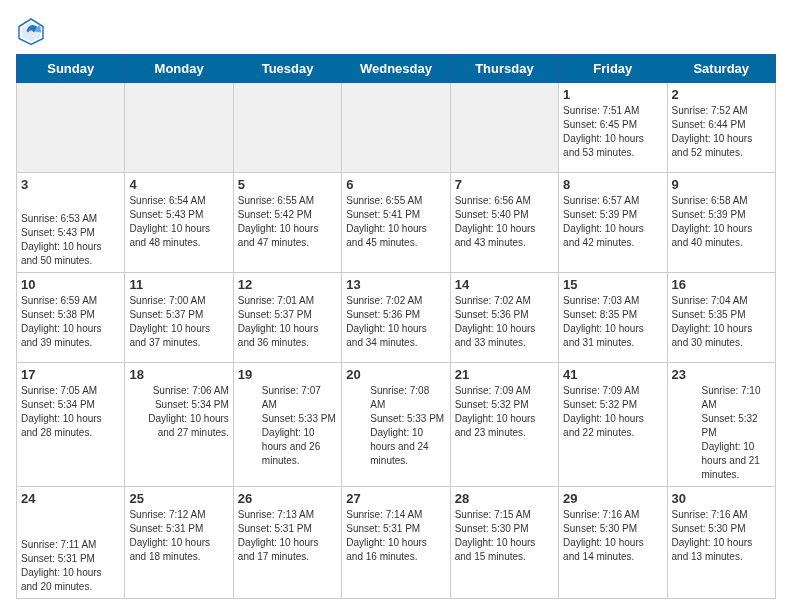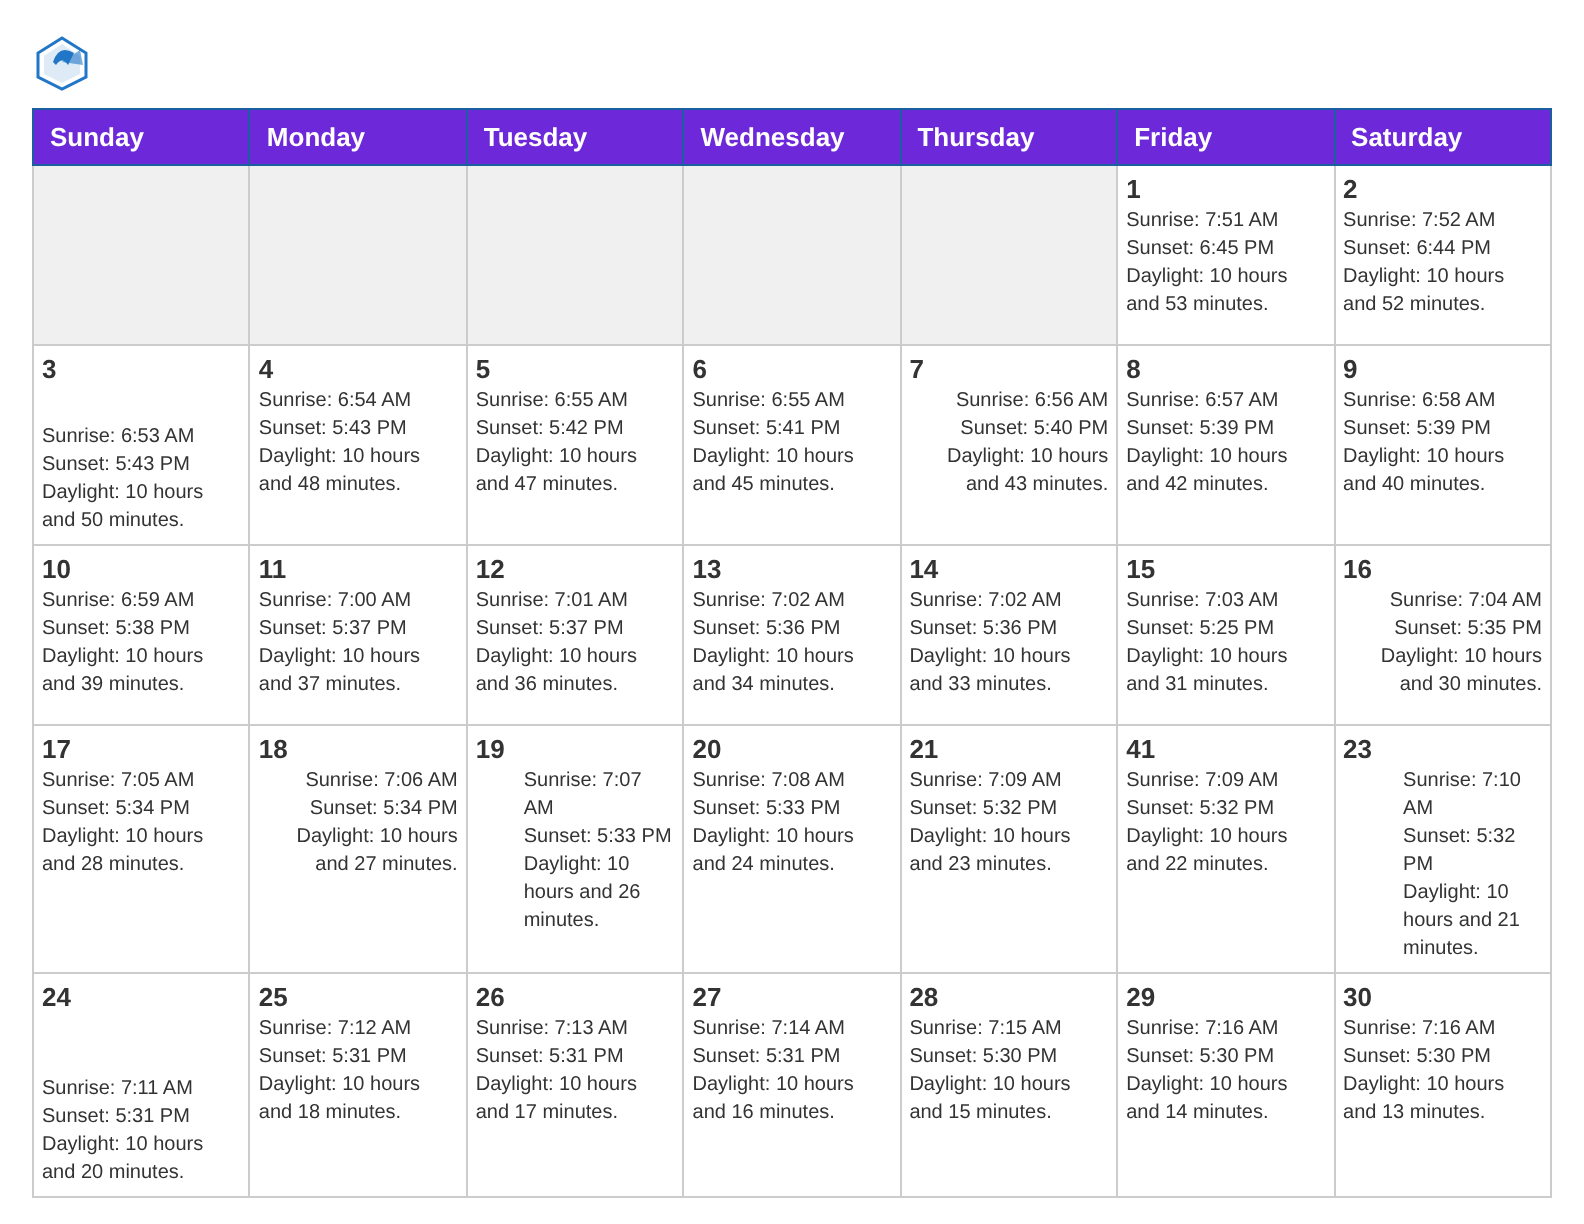--- a/index.html
+++ b/index.html
@@ -52,26 +52,26 @@
     .location {
       font-size: 15px;
       color: #444;
     }
     .calendar {
       width: 100%;
       border-collapse: collapse;
       table-layout: fixed;
     }
     .calendar th {
-      background: #6d28d9;
+      background: #0369a1;
       color: #fff;
       font-size: 13px;
       font-weight: bold;
       padding: 6px 8px;
-      text-align: left;
+      text-align: center;
       border: 1px solid #1a5fa0;
     }
     .calendar td {
       border: 1px solid #ccc;
       vertical-align: top;
       padding: 4px;
       font-size: 11px;
       color: #333;
       height: 90px;
       background: #fff;
@@ -166,21 +166,21 @@
 Daylight: 10 hours and 47 minutes.</div>
         </td>
         <td>
           <span class="day-num">6</span>
           <div class="day-info" style="white-space: pre-line;">Sunrise: 6:55 AM
 Sunset: 5:41 PM
 Daylight: 10 hours and 45 minutes.</div>
         </td>
         <td>
           <span class="day-num">7</span>
-          <div class="day-info" style="white-space: pre-line; text-align: right;">Sunrise: 6:56 AM
+          <div class="day-info" style="white-space: pre-line;">Sunrise: 6:56 AM
 Sunset: 5:40 PM
 Daylight: 10 hours and 43 minutes.</div>
         </td>
         <td>
           <span class="day-num">8</span>
           <div class="day-info" style="white-space: pre-line;">Sunrise: 6:57 AM
 Sunset: 5:39 PM
 Daylight: 10 hours and 42 minutes.</div>
         </td>
         <td>
@@ -217,26 +217,26 @@
         </td>
         <td>
           <span class="day-num">14</span>
           <div class="day-info" style="white-space: pre-line;">Sunrise: 7:02 AM
 Sunset: 5:36 PM
 Daylight: 10 hours and 33 minutes.</div>
         </td>
         <td>
           <span class="day-num">15</span>
           <div class="day-info" style="white-space: pre-line;">Sunrise: 7:03 AM
-Sunset: 5:25 PM
+Sunset: 8:35 PM
 Daylight: 10 hours and 31 minutes.</div>
         </td>
         <td>
           <span class="day-num">16</span>
-          <div class="day-info" style="white-space: pre-line; text-align: right;">Sunrise: 7:04 AM
+          <div class="day-info" style="white-space: pre-line;">Sunrise: 7:04 AM
 Sunset: 5:35 PM
 Daylight: 10 hours and 30 minutes.</div>
         </td>
       </tr>
       <tr>
         <td>
           <span class="day-num">17</span>
           <div class="day-info" style="white-space: pre-line;">Sunrise: 7:05 AM
 Sunset: 5:34 PM
 Daylight: 10 hours and 28 minutes.</div>
@@ -248,21 +248,21 @@
 Daylight: 10 hours and 27 minutes.</div>
         </td>
         <td>
           <span class="day-num">19</span>
           <div class="day-info" style="white-space: pre-line; margin-left: 24px;">Sunrise: 7:07 AM
 Sunset: 5:33 PM
 Daylight: 10 hours and 26 minutes.</div>
         </td>
         <td>
           <span class="day-num">20</span>
-          <div class="day-info" style="white-space: pre-line;">Sunrise: 7:08 AM
+          <div class="day-info" style="white-space: pre-line; margin-left: 24px;">Sunrise: 7:08 AM
 Sunset: 5:33 PM
 Daylight: 10 hours and 24 minutes.</div>
         </td>
         <td>
           <span class="day-num">21</span>
           <div class="day-info" style="white-space: pre-line;">Sunrise: 7:09 AM
 Sunset: 5:32 PM
 Daylight: 10 hours and 23 minutes.</div>
         </td>
         <td>

